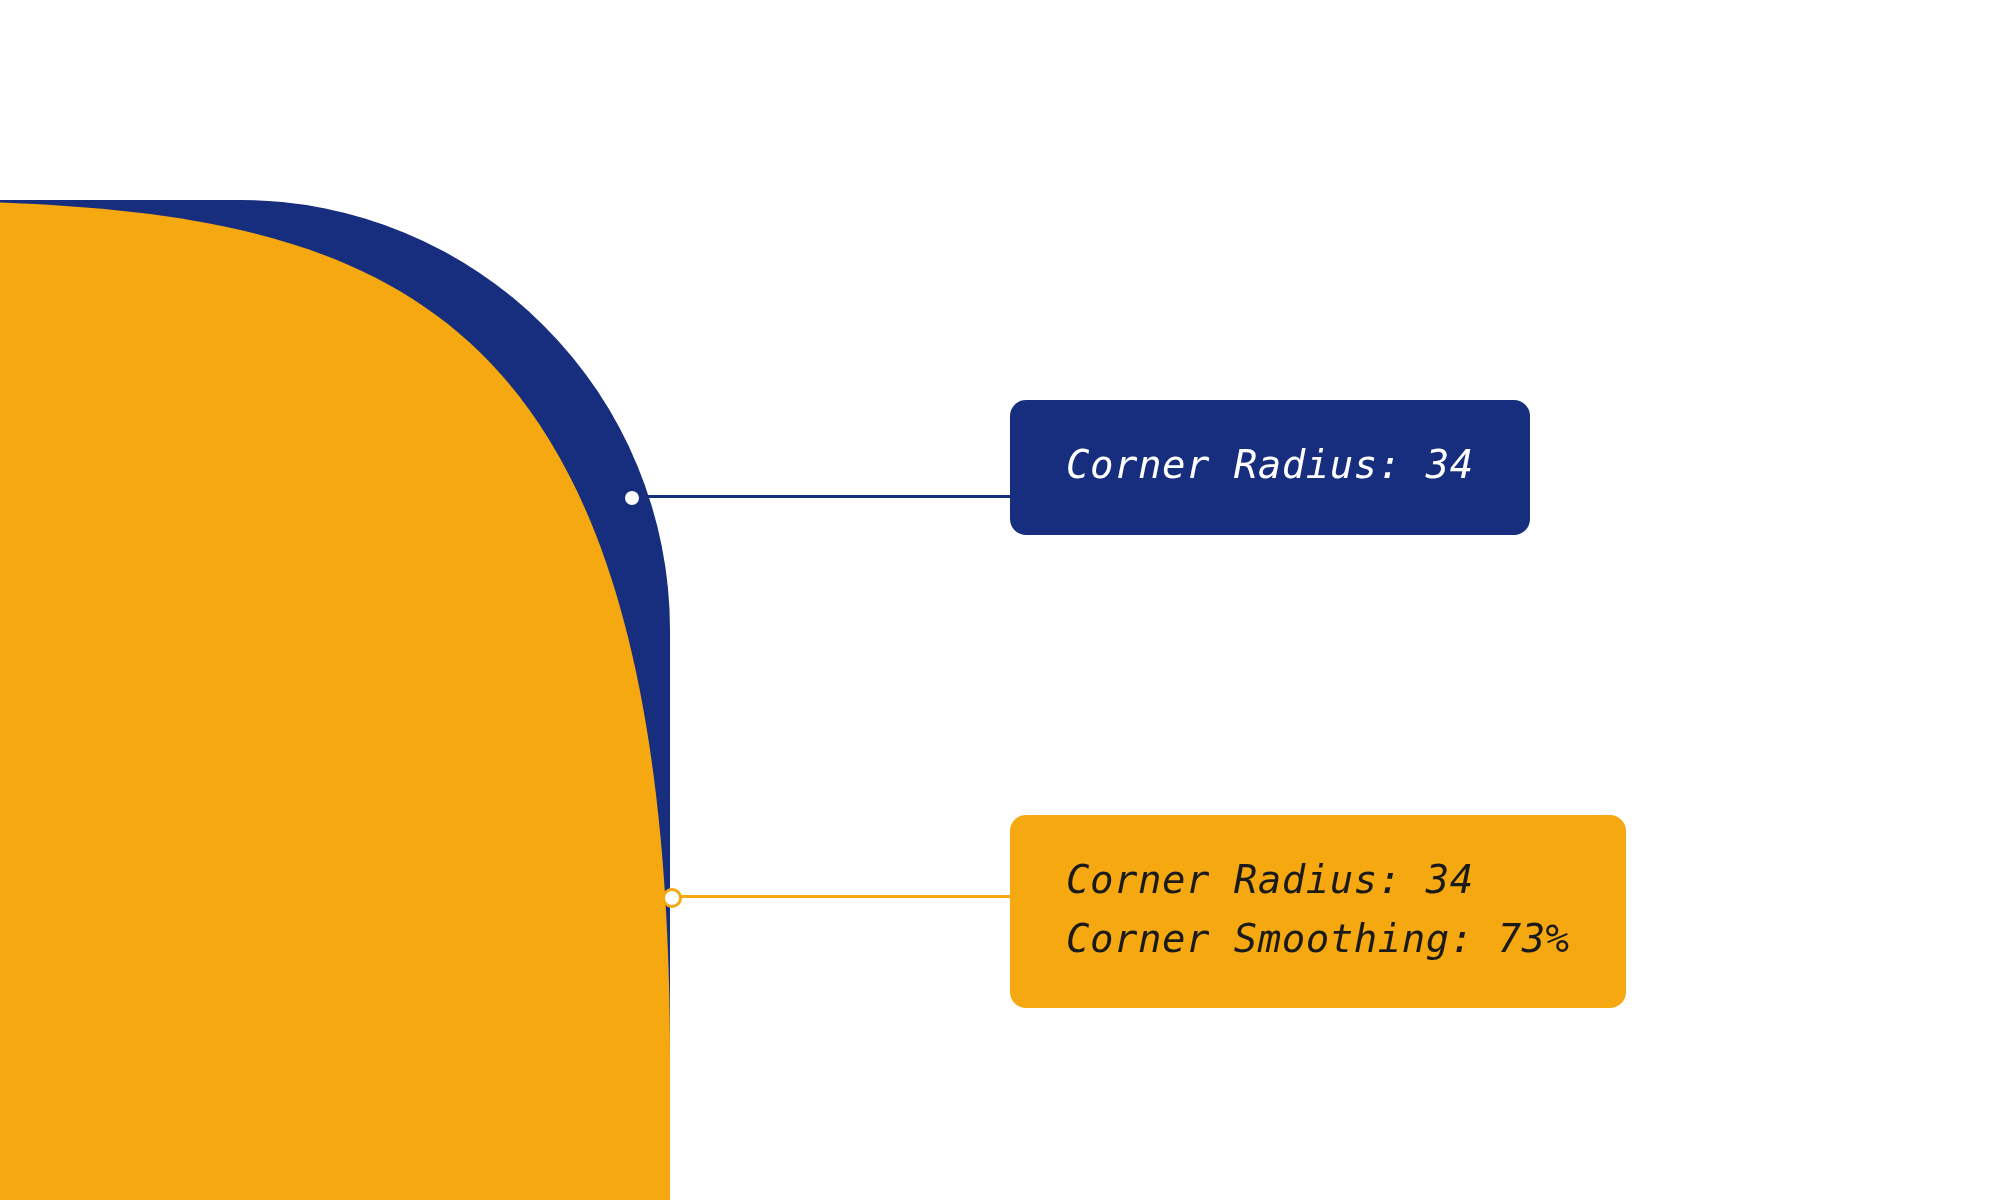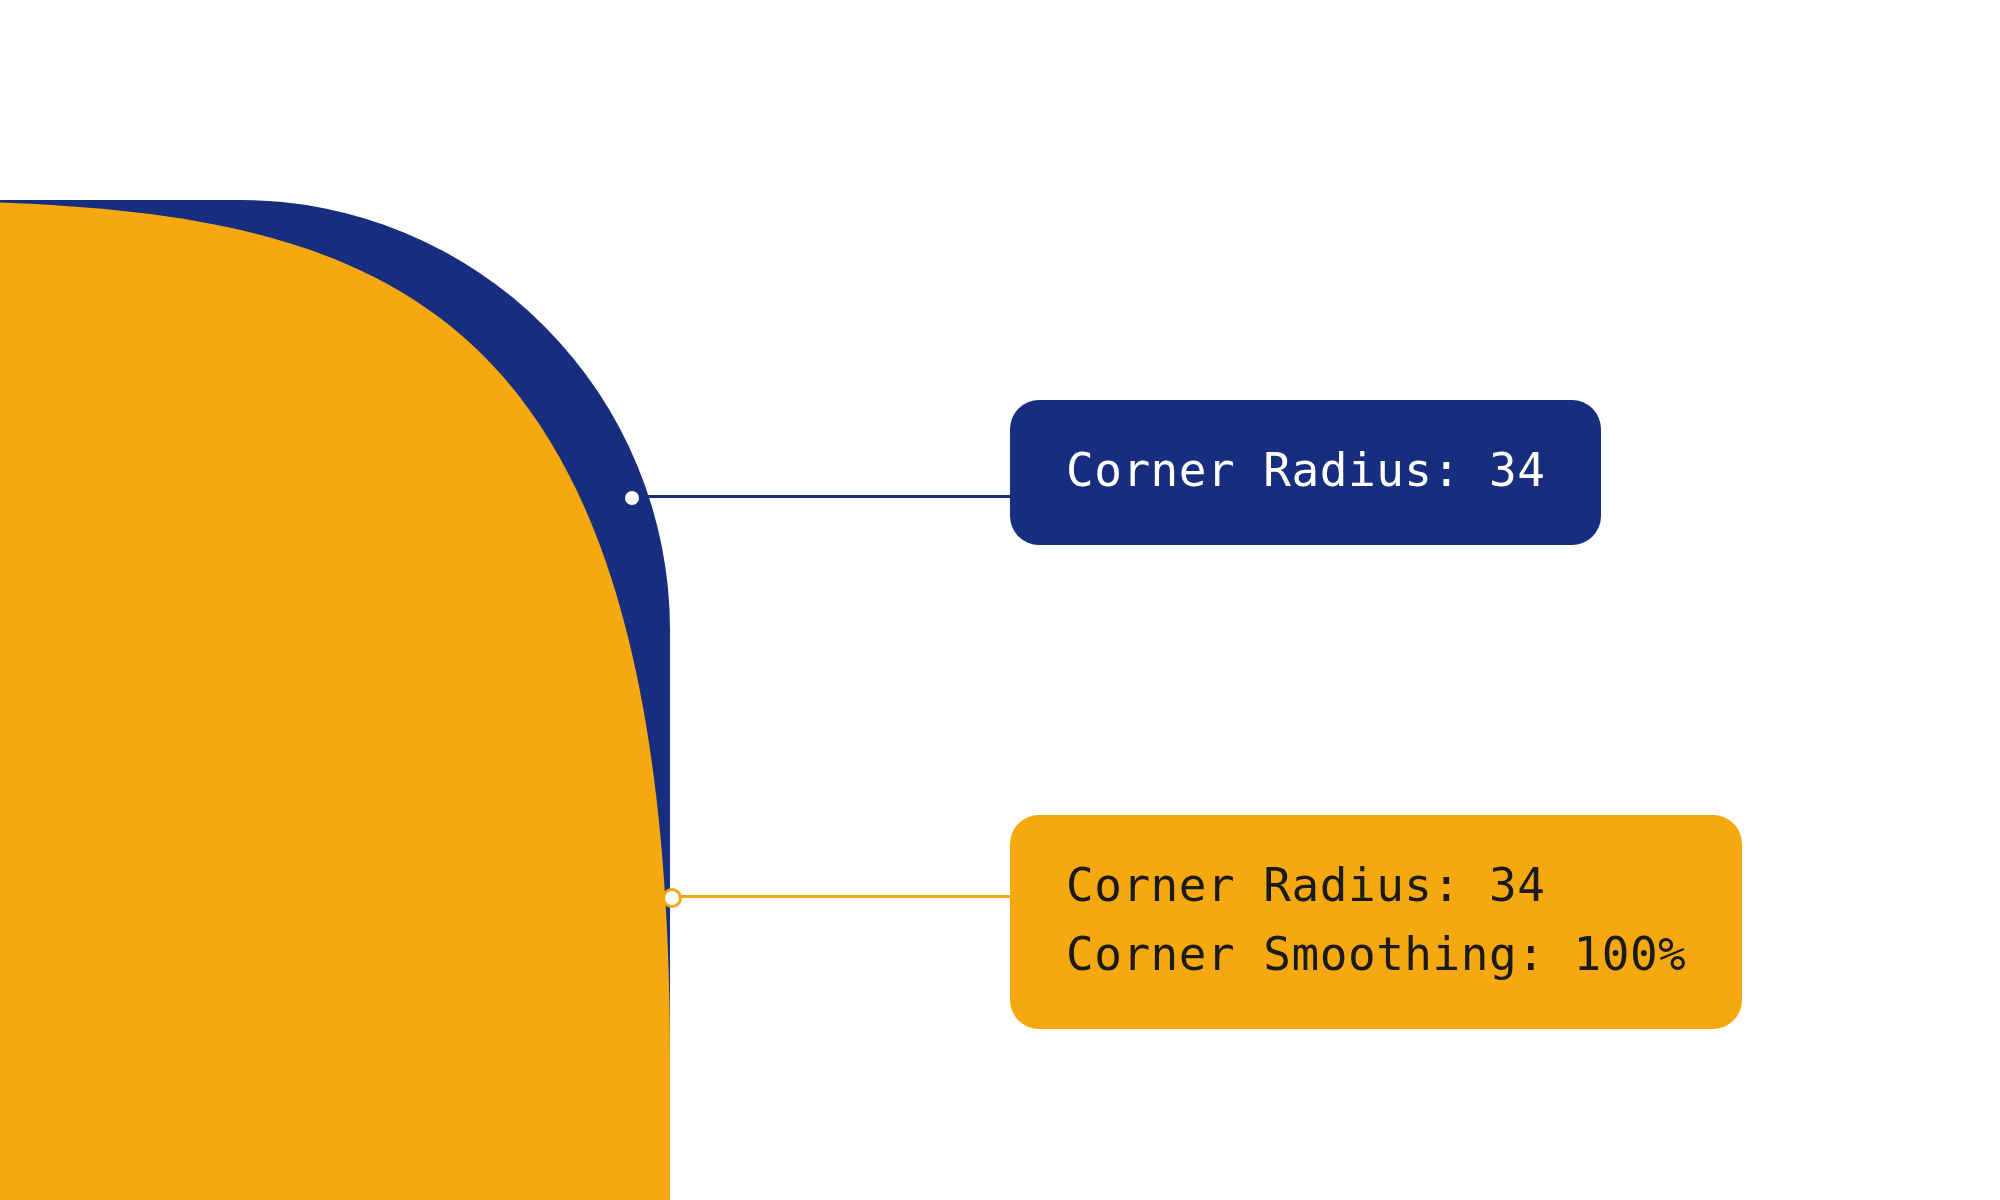--- a/index.html
+++ b/index.html
@@ -35,26 +35,27 @@
     left: -680px;
     width: 1350px;
     height: 1600px;
   }
 
   .shape-orange svg { display:block; }
 
   
   .callout {
     position: absolute;
-    border-radius: 29px;
+    border-radius: 16px;
     padding: 36px 56px 40px 56px;
     line-height: 1.5;
-    font-size: 46px;
+    font-size: 39px;
     letter-spacing: 0.5px;
     white-space: nowrap;
+    font-style: italic;
   }
   .callout .row { display:block; }
   .label { }
   .value { }
 
   .callout-blue {
     top: 400px;
     left: 1010px;
   }
   .callout-orange {
@@ -126,17 +127,17 @@
     </span>
   </div>
 
   <div class="callout callout-orange" style="background:#f5a80f; color:#1a1a1a;">
     <span class="row">
       <span class="label">Corner Radius:</span>
       <span class="value">34</span>
     </span>
     <span class="row">
       <span class="label">Corner Smoothing:</span>
-      <span class="value">100%</span>
+      <span class="value">73%</span>
     </span>
   </div>
 
 </div>
 
 </body></html>

